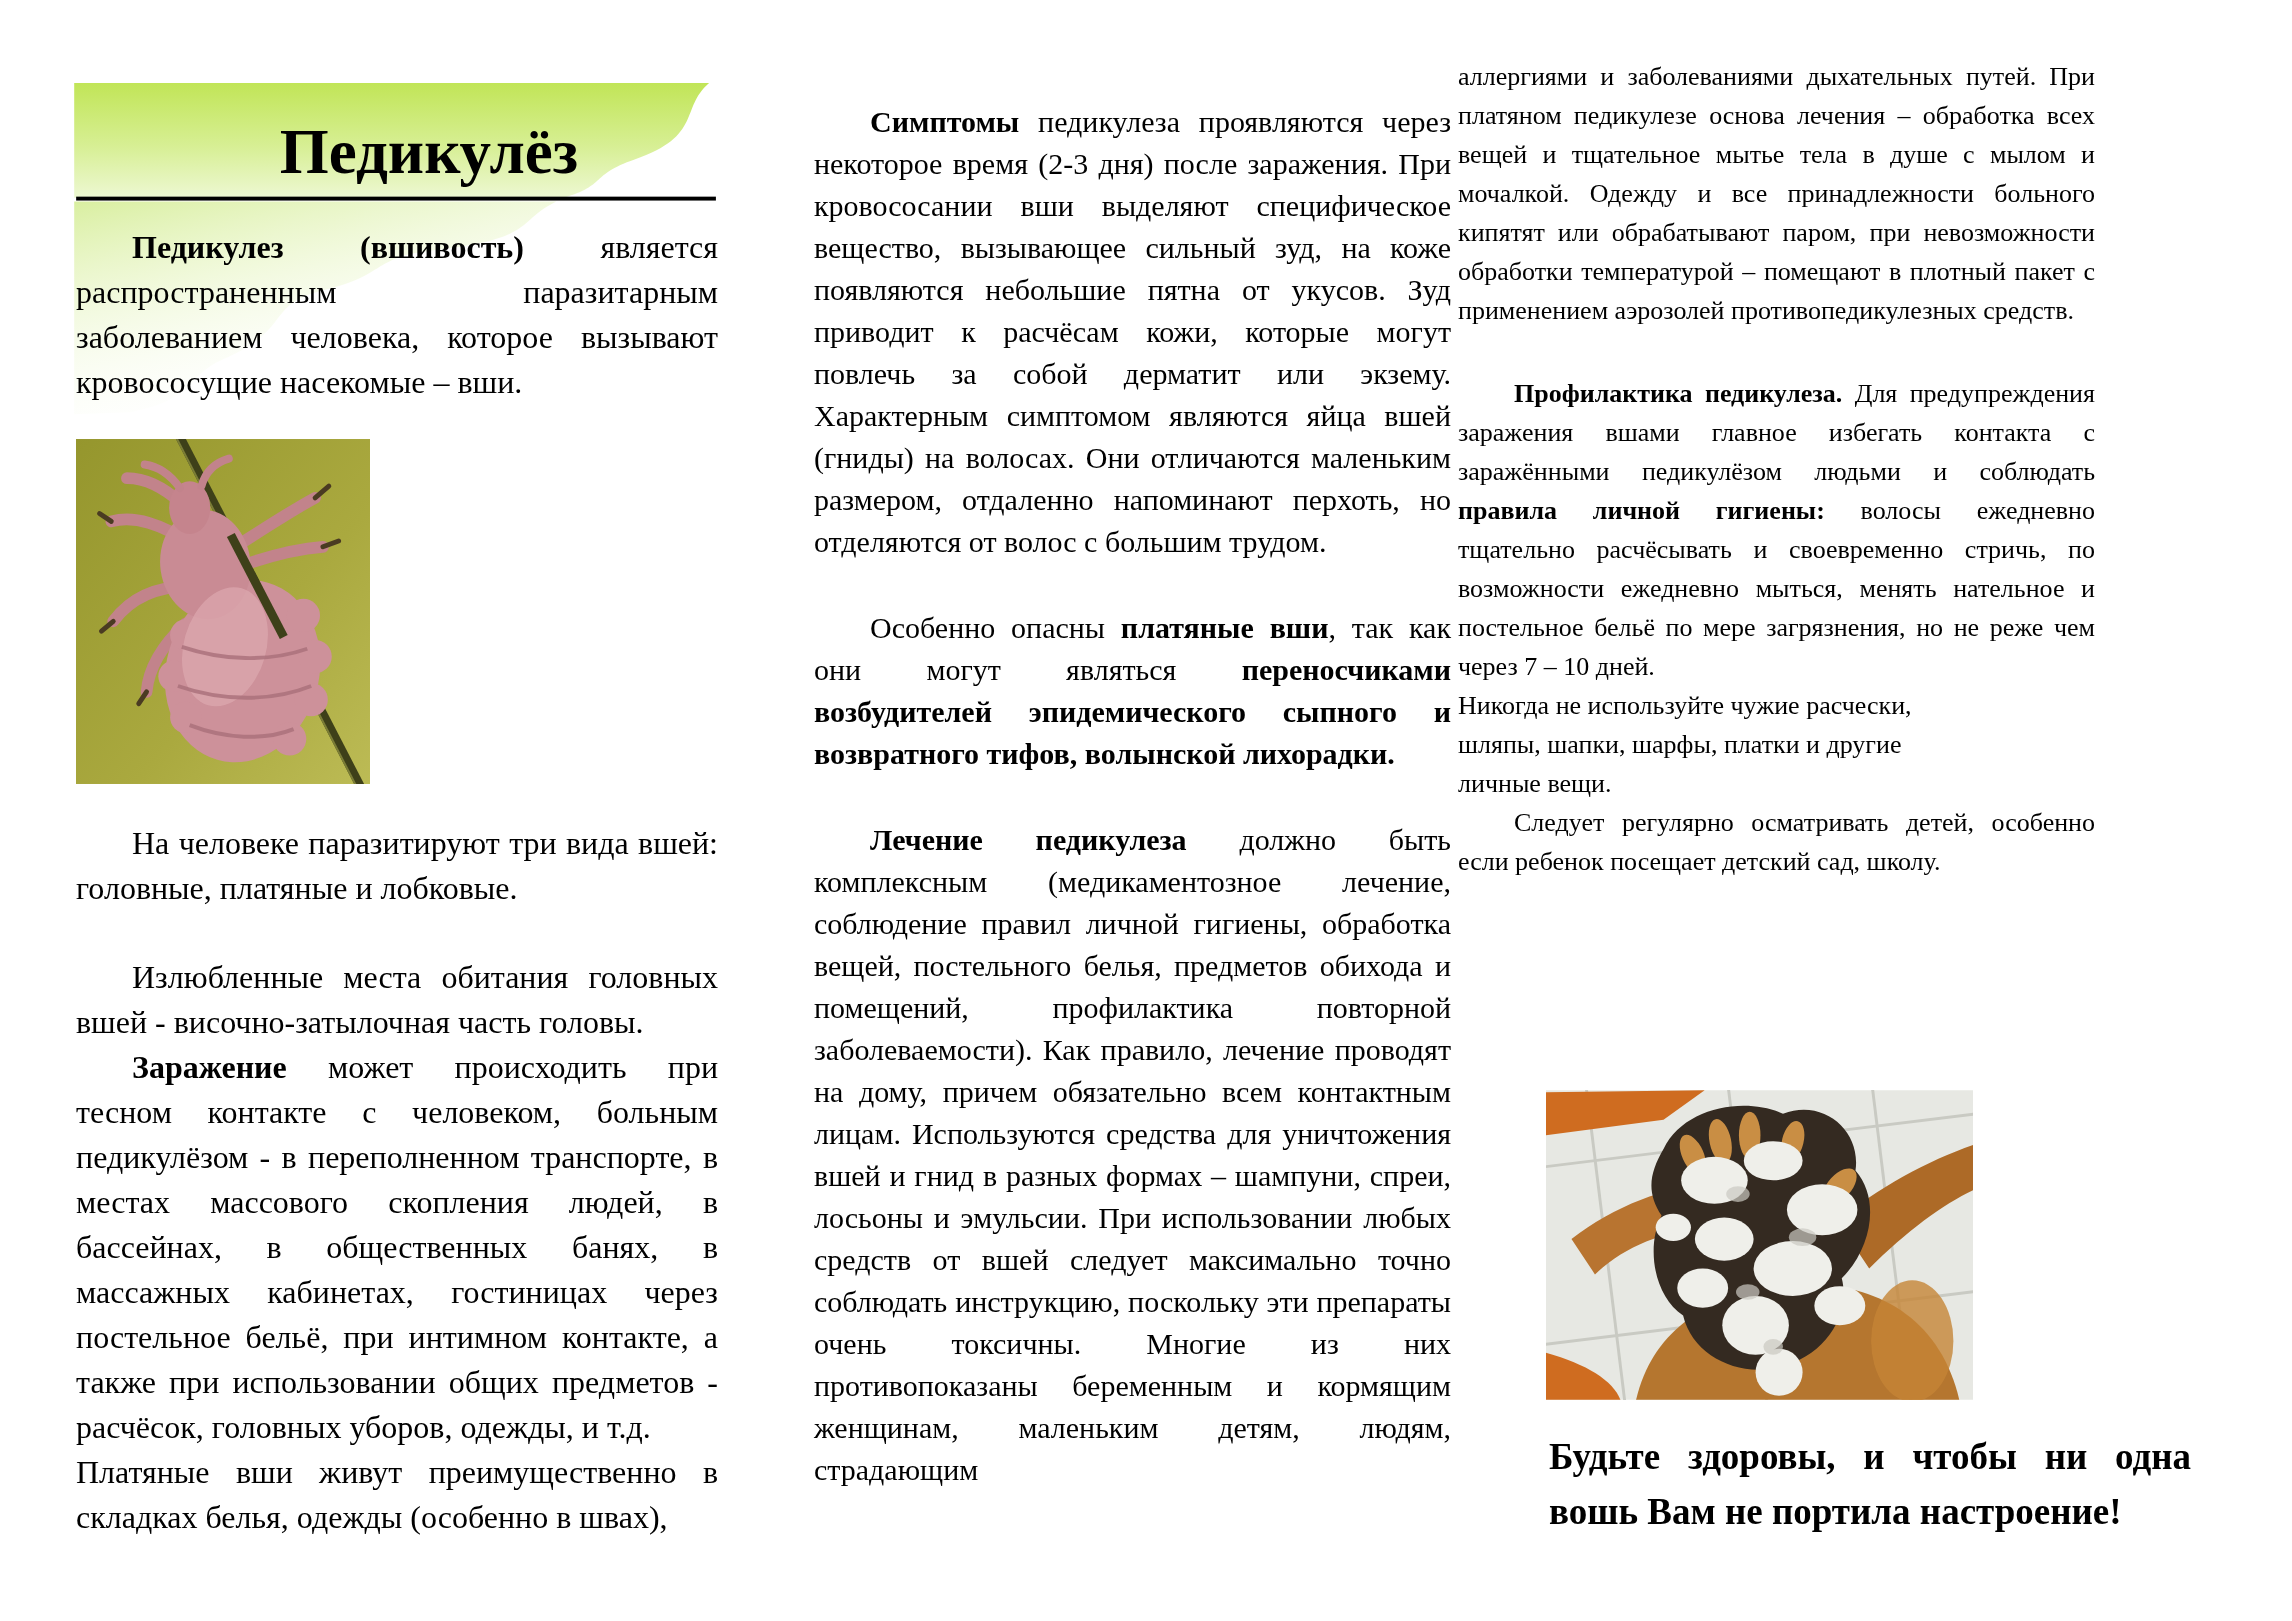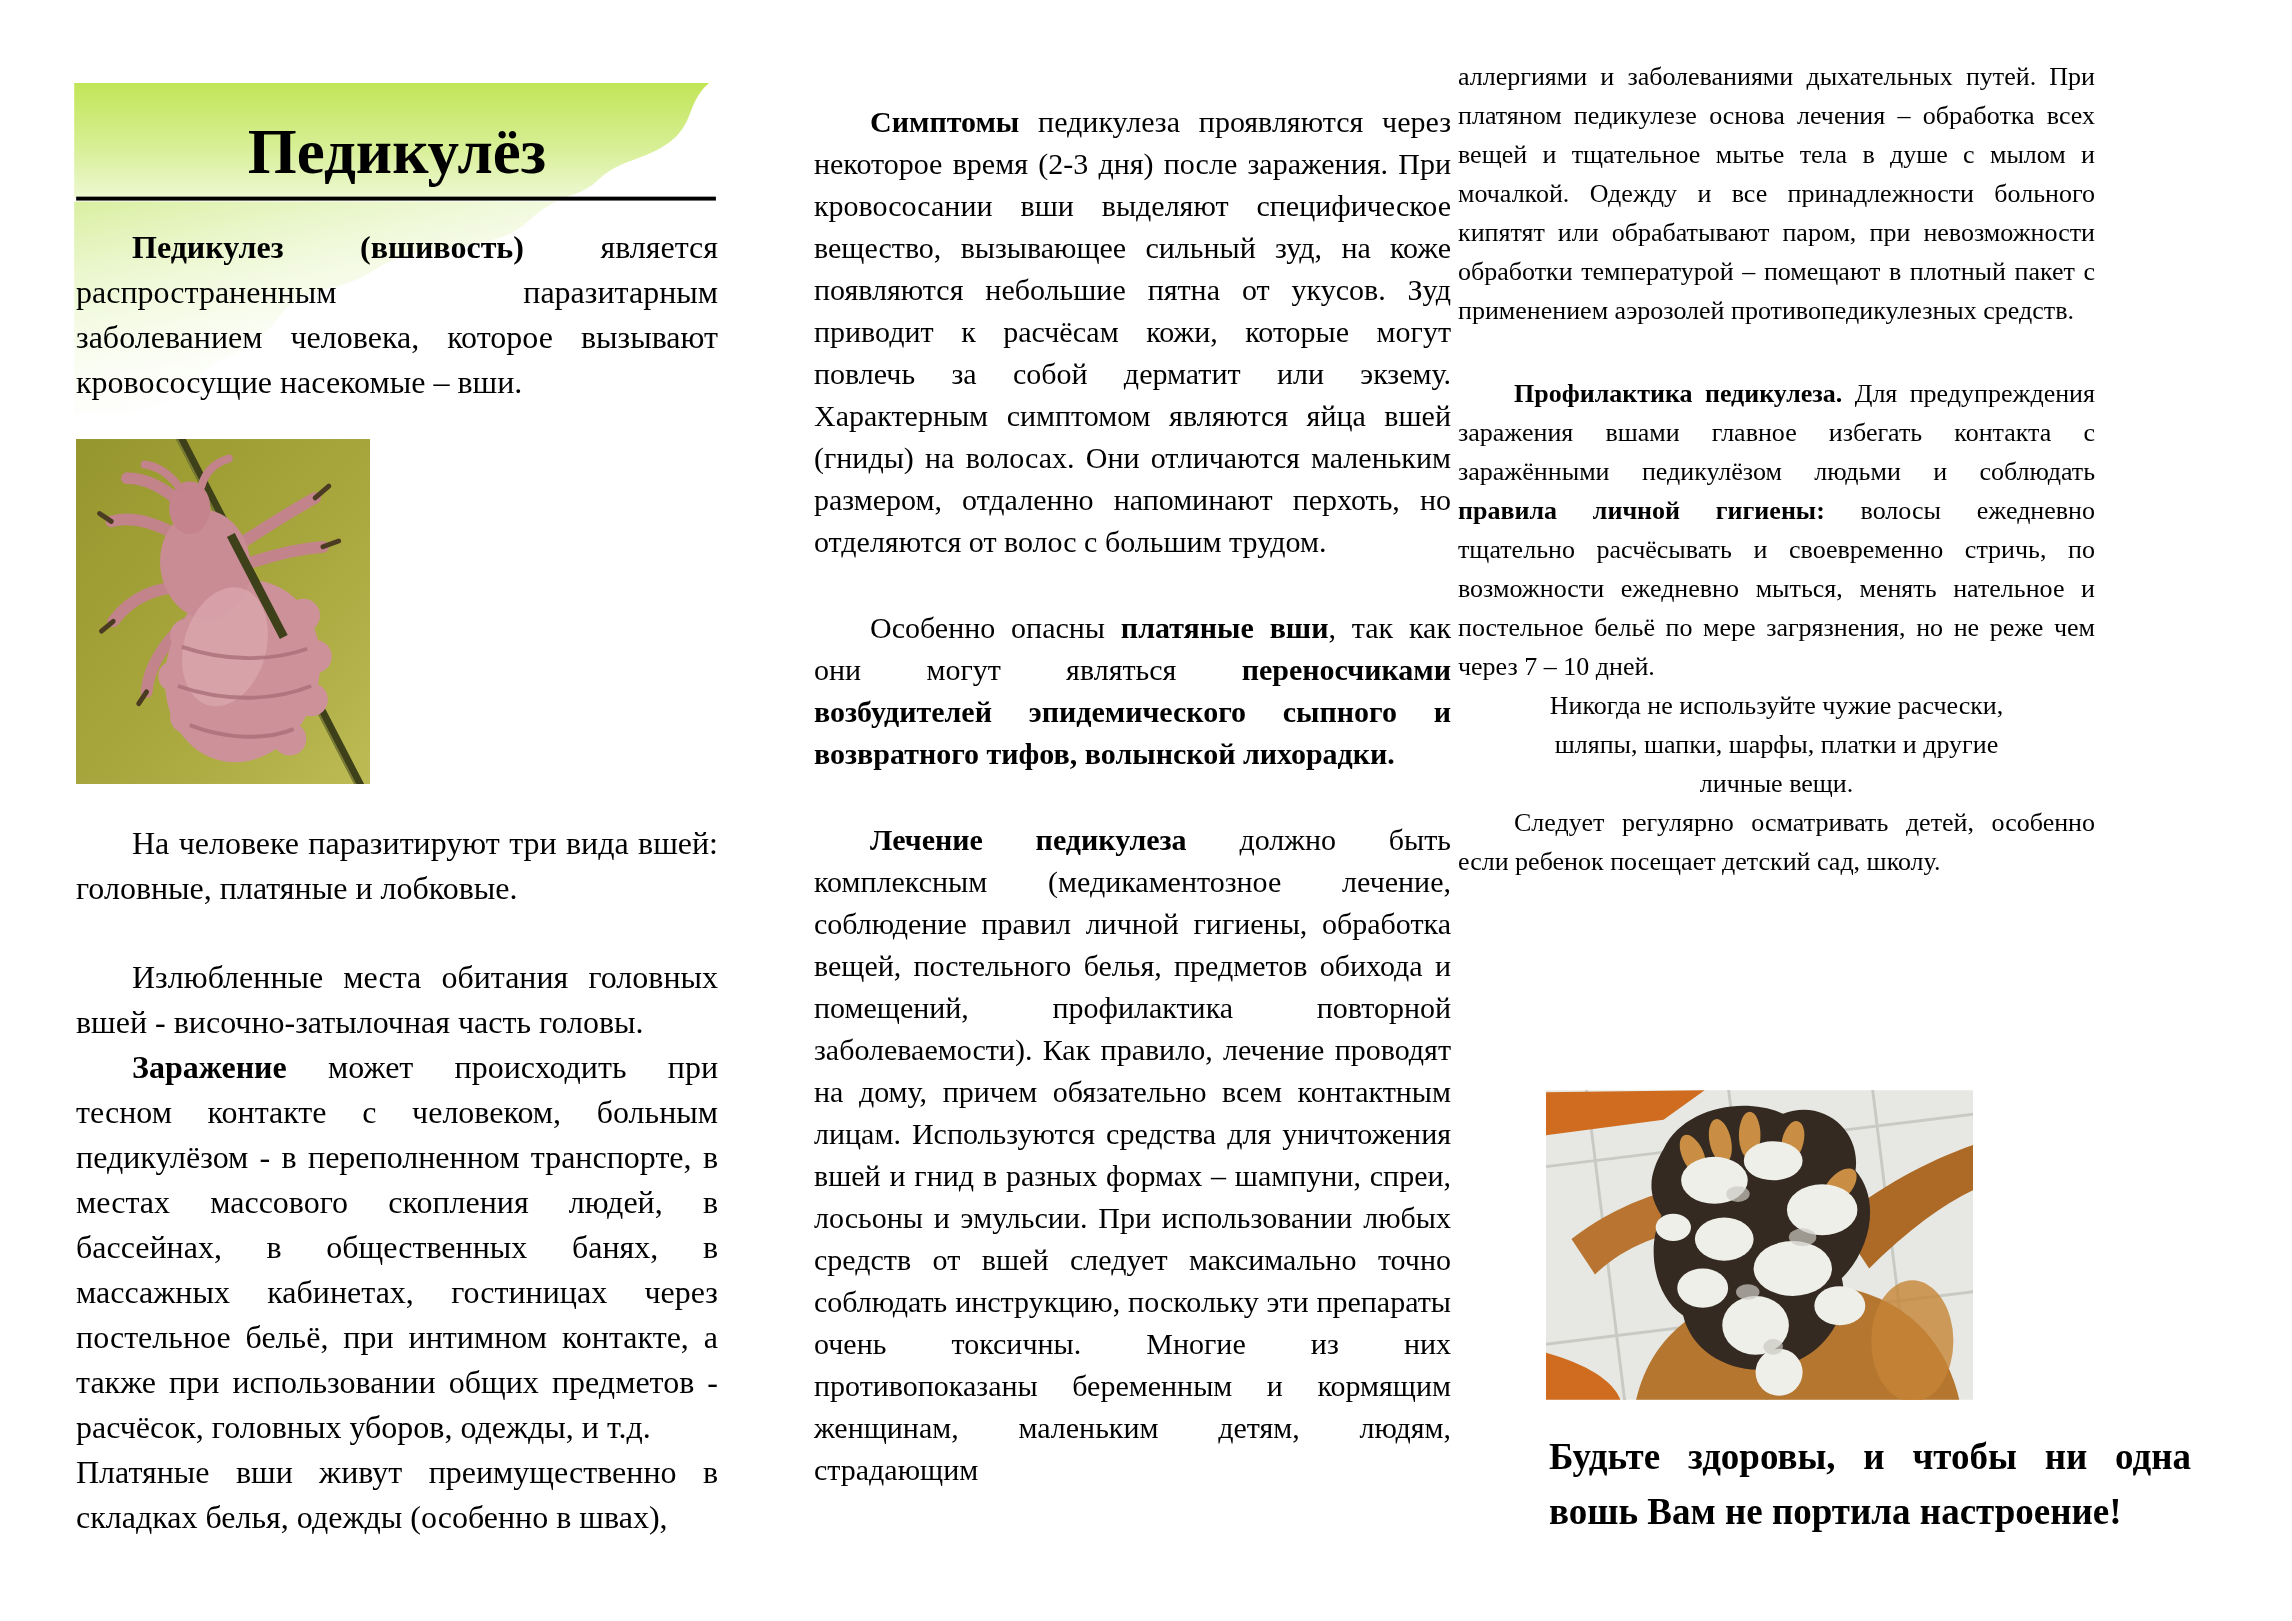--- a/index.html
+++ b/index.html
@@ -7,32 +7,32 @@
     position:relative; width:2293px; height:1621px;
     background:#ffffff; overflow:hidden;
     font-family:"Liberation Serif","DejaVu Serif",serif;
     color:#000;
   }
   .abs { position:absolute; }
   .textblock { text-align:justify; }
   .textblock p { margin:0; }
   .textblock p.indent { text-indent:56px; }
   .textblock p.gap { margin-top:44px; }
-  .textblock p.left { text-align:center; }
+  .textblock p.left { text-align:left; }
   #col-left-intro, #col-left-body { left:76px; width:642px; font-size:32px; line-height:45px; }
   #col-left-intro { top:225px; }
   #col-left-body  { top:821px; }
   #col-middle { left:814px; top:57px; width:637px; font-size:30px; line-height:42px; }
   #col-right  { left:1458px; top:57px; width:637px; font-size:26px; line-height:39px; }
   #col-right p.gap { }
   #closing { left:1549px; top:1429px; width:642px; font-size:37px; line-height:55px; font-weight:bold; }
   #banner-svg { left:74px; top:83px; }
   #page-title {
     left:76px; top:118px; width:642px; text-align:center;
-    font-size:63px; font-weight:bold; line-height:69px;
+    font-size:63px; font-weight:bold; line-height:69px;padding-left:32px;
   }
   #fig-louse { left:76px; top:439px; }
   #fig-wash  { left:1546px; top:1090px; }
   b { font-weight:bold; }
 </style>
 </head>
 <body>
 
 <div class="page">
 

